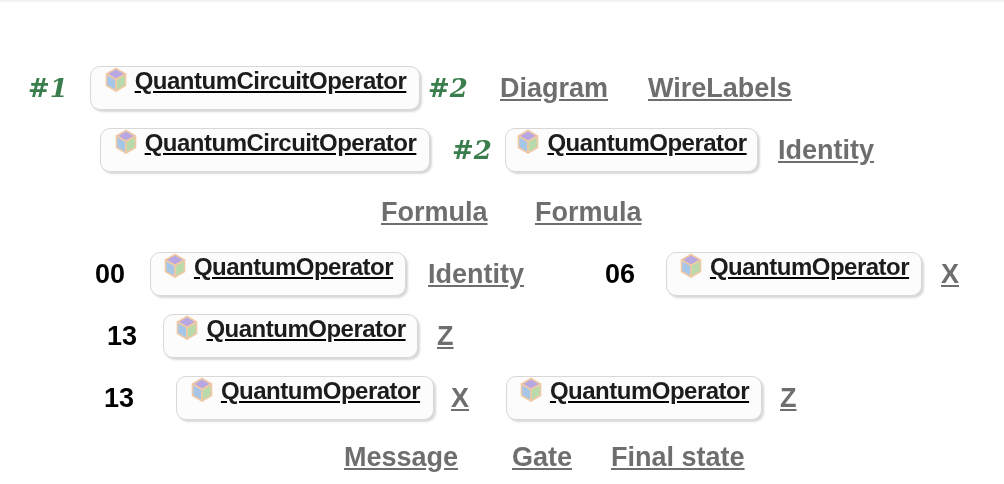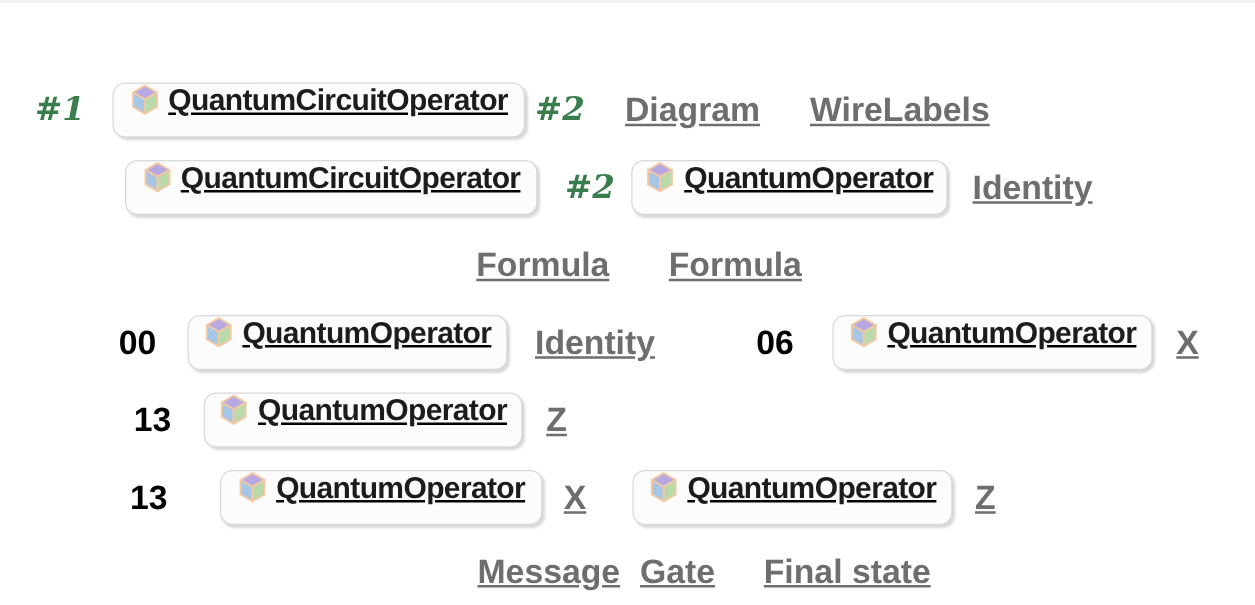--- a/index.html
+++ b/index.html
@@ -98,16 +98,16 @@
   </div>
   <span class="tok str" style="left:451px;top:376px">X</span>
   <div class="fnbox" style="left:506px;top:376px;width:256px">
     <svg class="cube" viewBox="0 0 24 26">
         <use href="#cube"></use>
       </svg>
     <span class="lbl">QuantumOperator</span>
   </div>
   <span class="tok str" style="left:780px;top:376px">Z</span>
 
-  <span class="tok str" style="left:382px;top:435px">Message</span>
+  <span class="tok str" style="left:344px;top:435px">Message</span>
   <span class="tok str" style="left:512px;top:435px">Gate</span>
   <span class="tok str" style="left:611px;top:435px">Final state</span>
 </div>
 
 </body></html>

